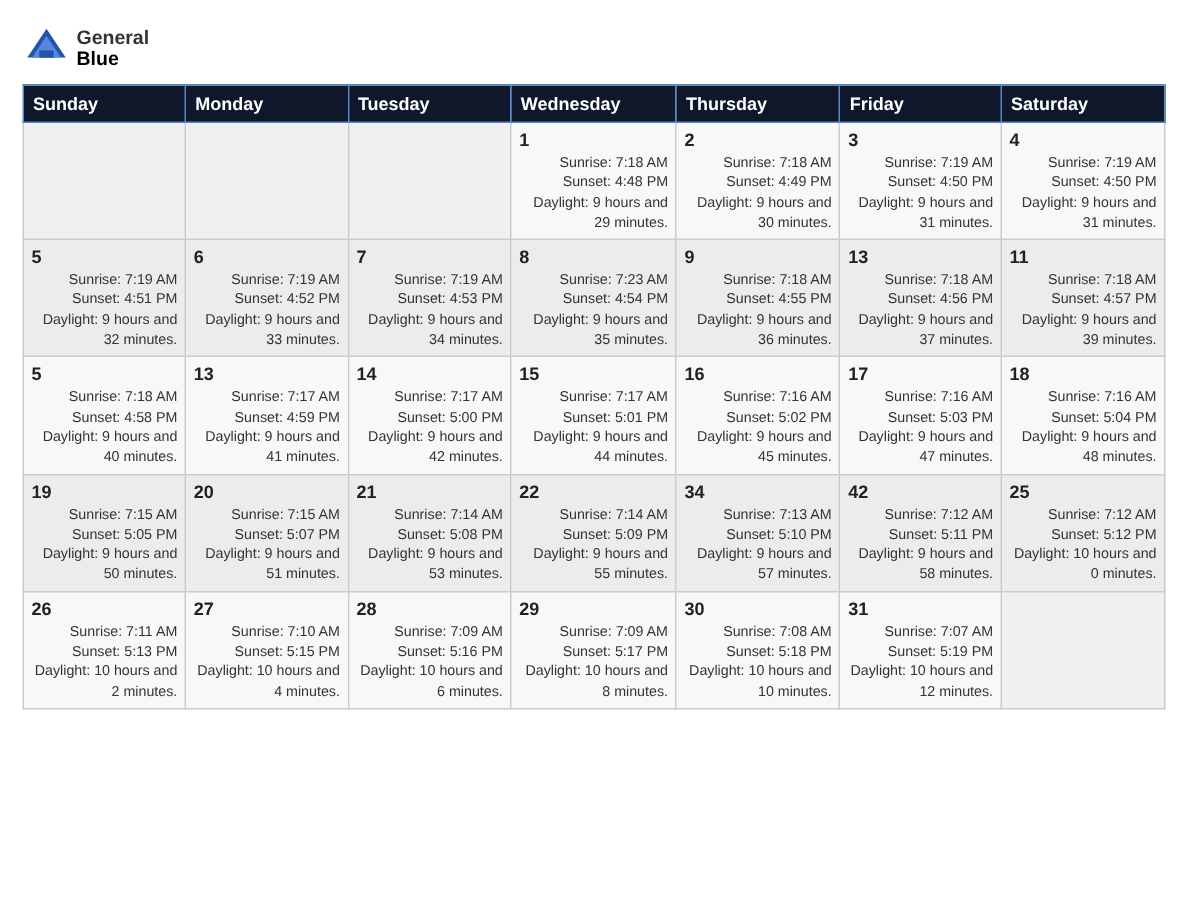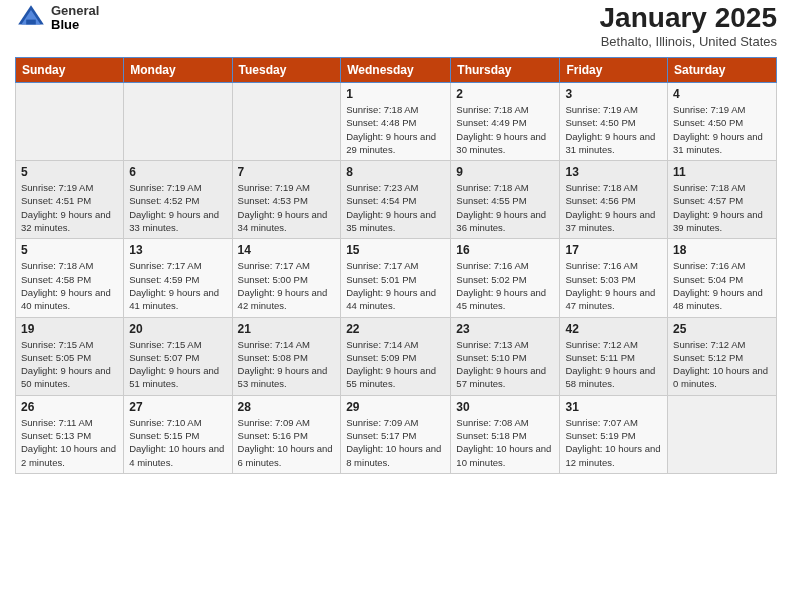--- a/index.html
+++ b/index.html
@@ -7,21 +7,21 @@
       font-family: Arial, sans-serif;
       background: #fff;
       width: 792px;
       min-height: 612px;
       padding: 0;
     }
     .page {
       width: 792px;
       min-height: 612px;
       background: #fff;
-      padding: 2px 15px 10px 15px;
+      padding: 16px 15px 10px 15px;
     }
     .header {
       display: flex;
       justify-content: space-between;
       align-items: flex-start;
       margin-bottom: 8px;
     }
     .logo {
       display: flex;
       align-items: center;
@@ -51,21 +51,21 @@
     .title-block .subtitle {
       font-size: 13px;
       color: #444;
     }
     .calendar {
       width: 100%;
       border-collapse: collapse;
       border: 1px solid #ccc;
     }
     .calendar thead tr th {
-      background: #c2410c;
+      background: #0f172a;
       color: #fff;
       font-size: 12px;
       font-weight: bold;
       text-align: left;
       padding: 5px 6px;
       border: 1px solid #5588cc;
     }
     .calendar tbody tr td {
       vertical-align: top;
       width: 113px;
@@ -86,44 +86,41 @@
       font-size: 12px;
       font-weight: bold;
       color: #222;
       display: block;
       margin-bottom: 2px;
     }
     .day-info {
       font-size: 9.5px;
       color: #333;
       line-height: 1.4;
+      text-align: right;
     }
     .empty-cell {
       background: #f0f0f0 !important;
     }
   </style>
 </head>
 <body>
 
 <div class="page">
   <div class="header">
     <div class="logo">
       <svg class="logo-icon" viewBox="0 0 40 40" xmlns="http://www.w3.org/2000/svg">
         <polygon points="20,4 36,28 4,28" fill="#2255aa"></polygon>
         <polygon points="20,10 32,28 8,28" fill="#5588dd"></polygon>
         <rect x="14" y="22" width="12" height="6" fill="#2255aa"></rect>
       </svg>
       <div class="logo-text">
         <span class="logo-general">General</span>
         <span class="logo-blue">Blue</span>
       </div>
-    </div>
-    <div class="title-block">
-      <h1>January 2025</h1>
-      <div class="subtitle">Bethalto, Illinois, United States</div>
     </div>
   </div>
 
   <table class="calendar">
     <thead>
       <tr>
         <th>Sunday</th>
         <th>Monday</th>
         <th>Tuesday</th>
         <th>Wednesday</th>
@@ -291,21 +288,21 @@
 and 53 minutes.</div>
           </td>
           <td>
             <span class="day-num">22</span>
             <div class="day-info">Sunrise: 7:14 AM
 Sunset: 5:09 PM
 Daylight: 9 hours
 and 55 minutes.</div>
           </td>
           <td>
-            <span class="day-num">23</span>
+            <span class="day-num">34</span>
             <div class="day-info">Sunrise: 7:13 AM
 Sunset: 5:10 PM
 Daylight: 9 hours
 and 57 minutes.</div>
           </td>
           <td>
             <span class="day-num">42</span>
             <div class="day-info">Sunrise: 7:12 AM
 Sunset: 5:11 PM
 Daylight: 9 hours

